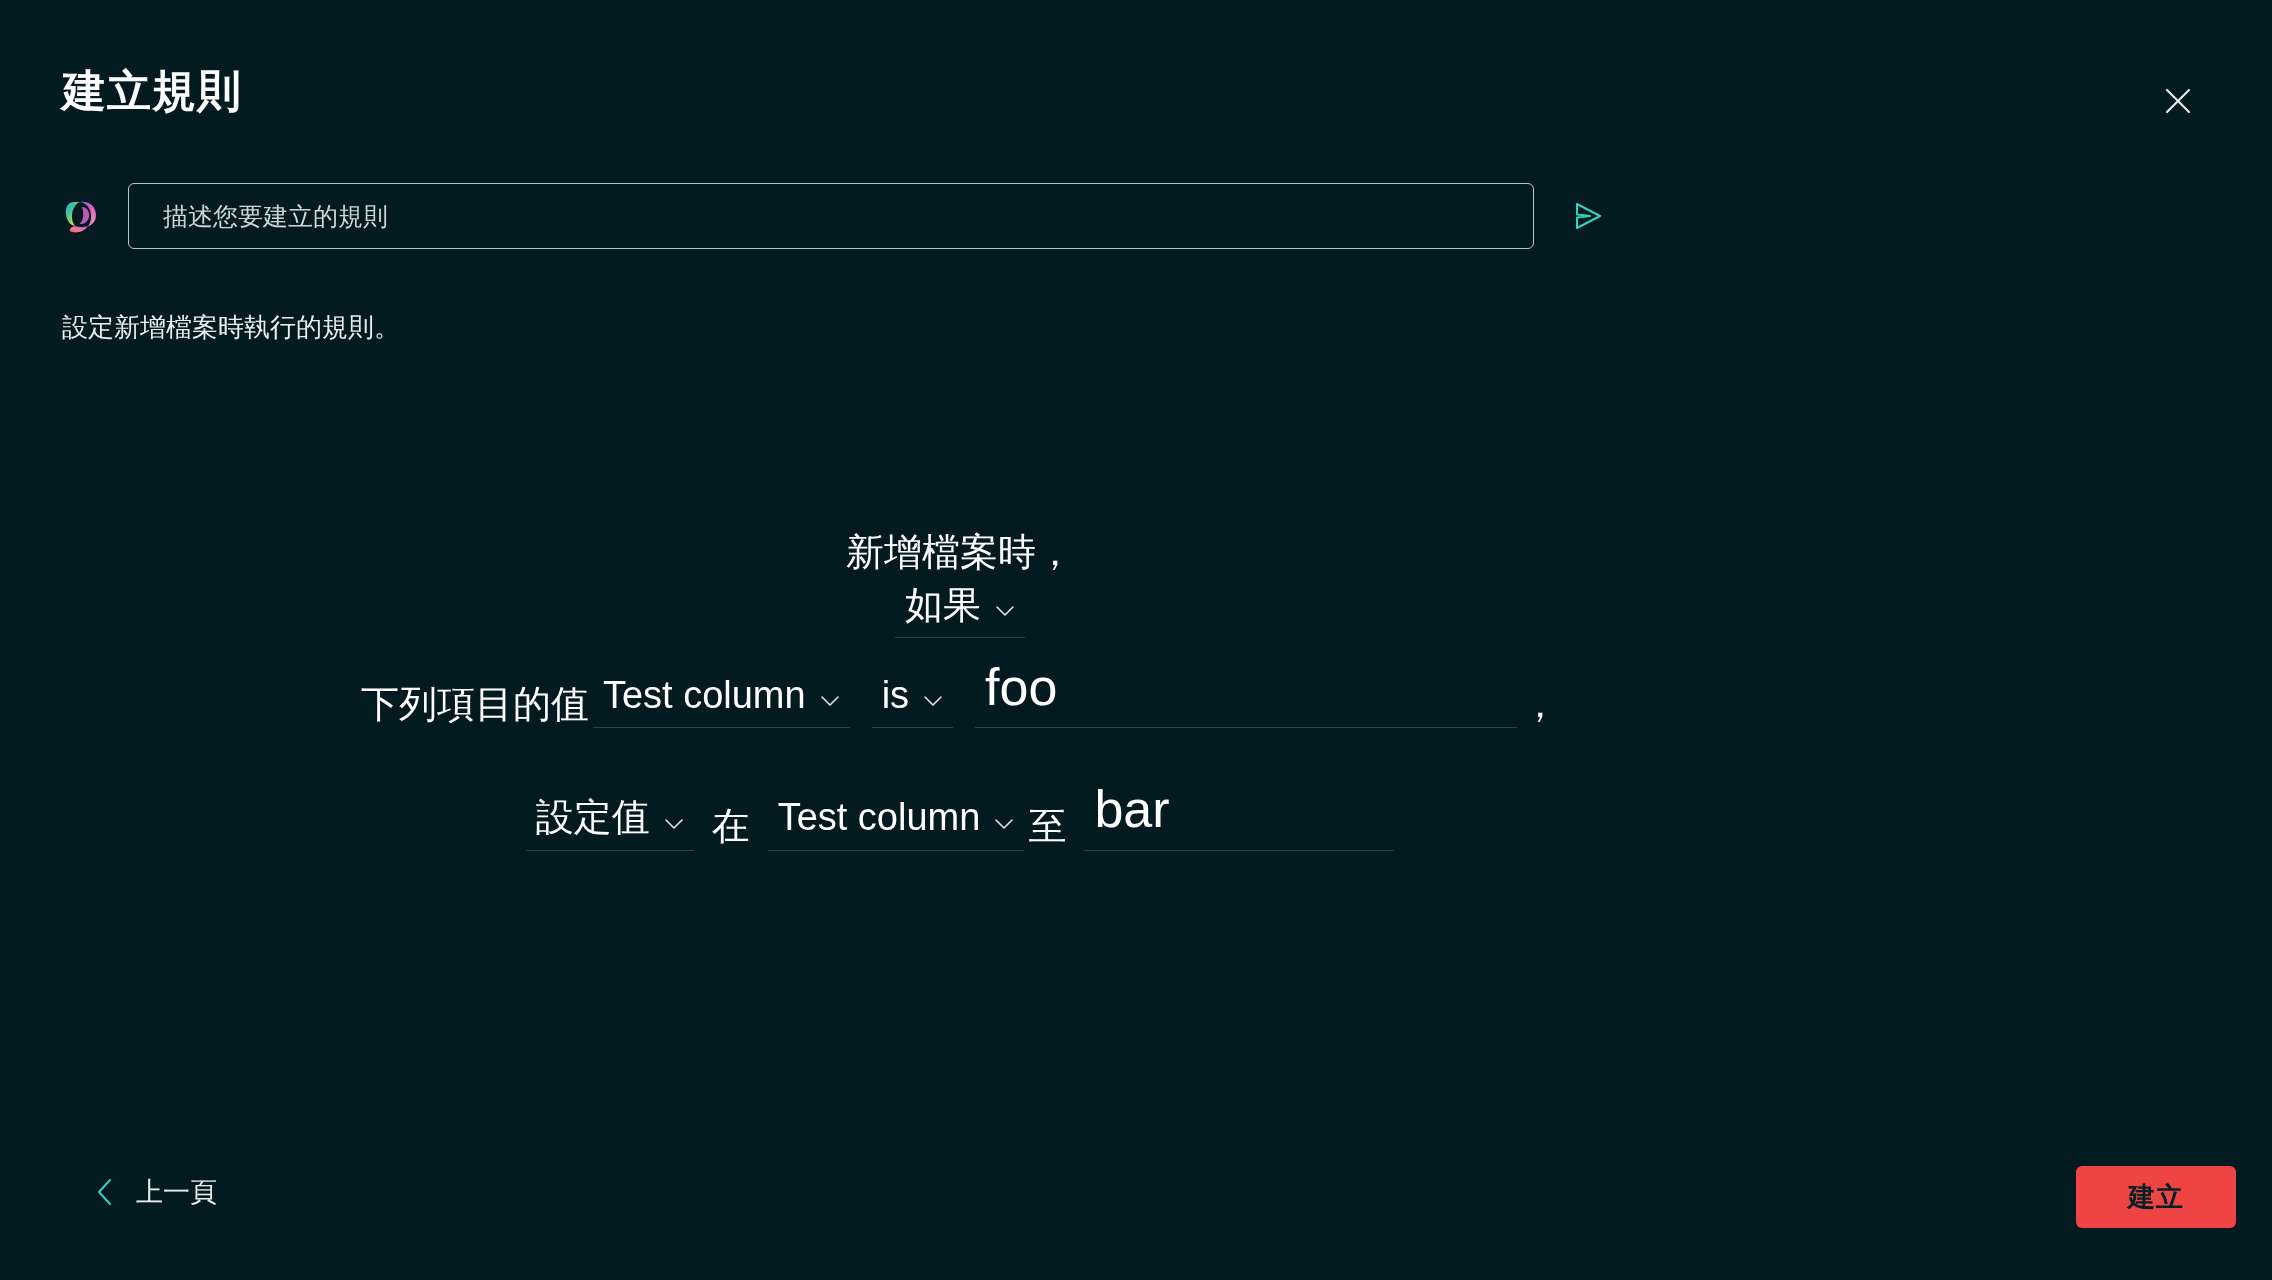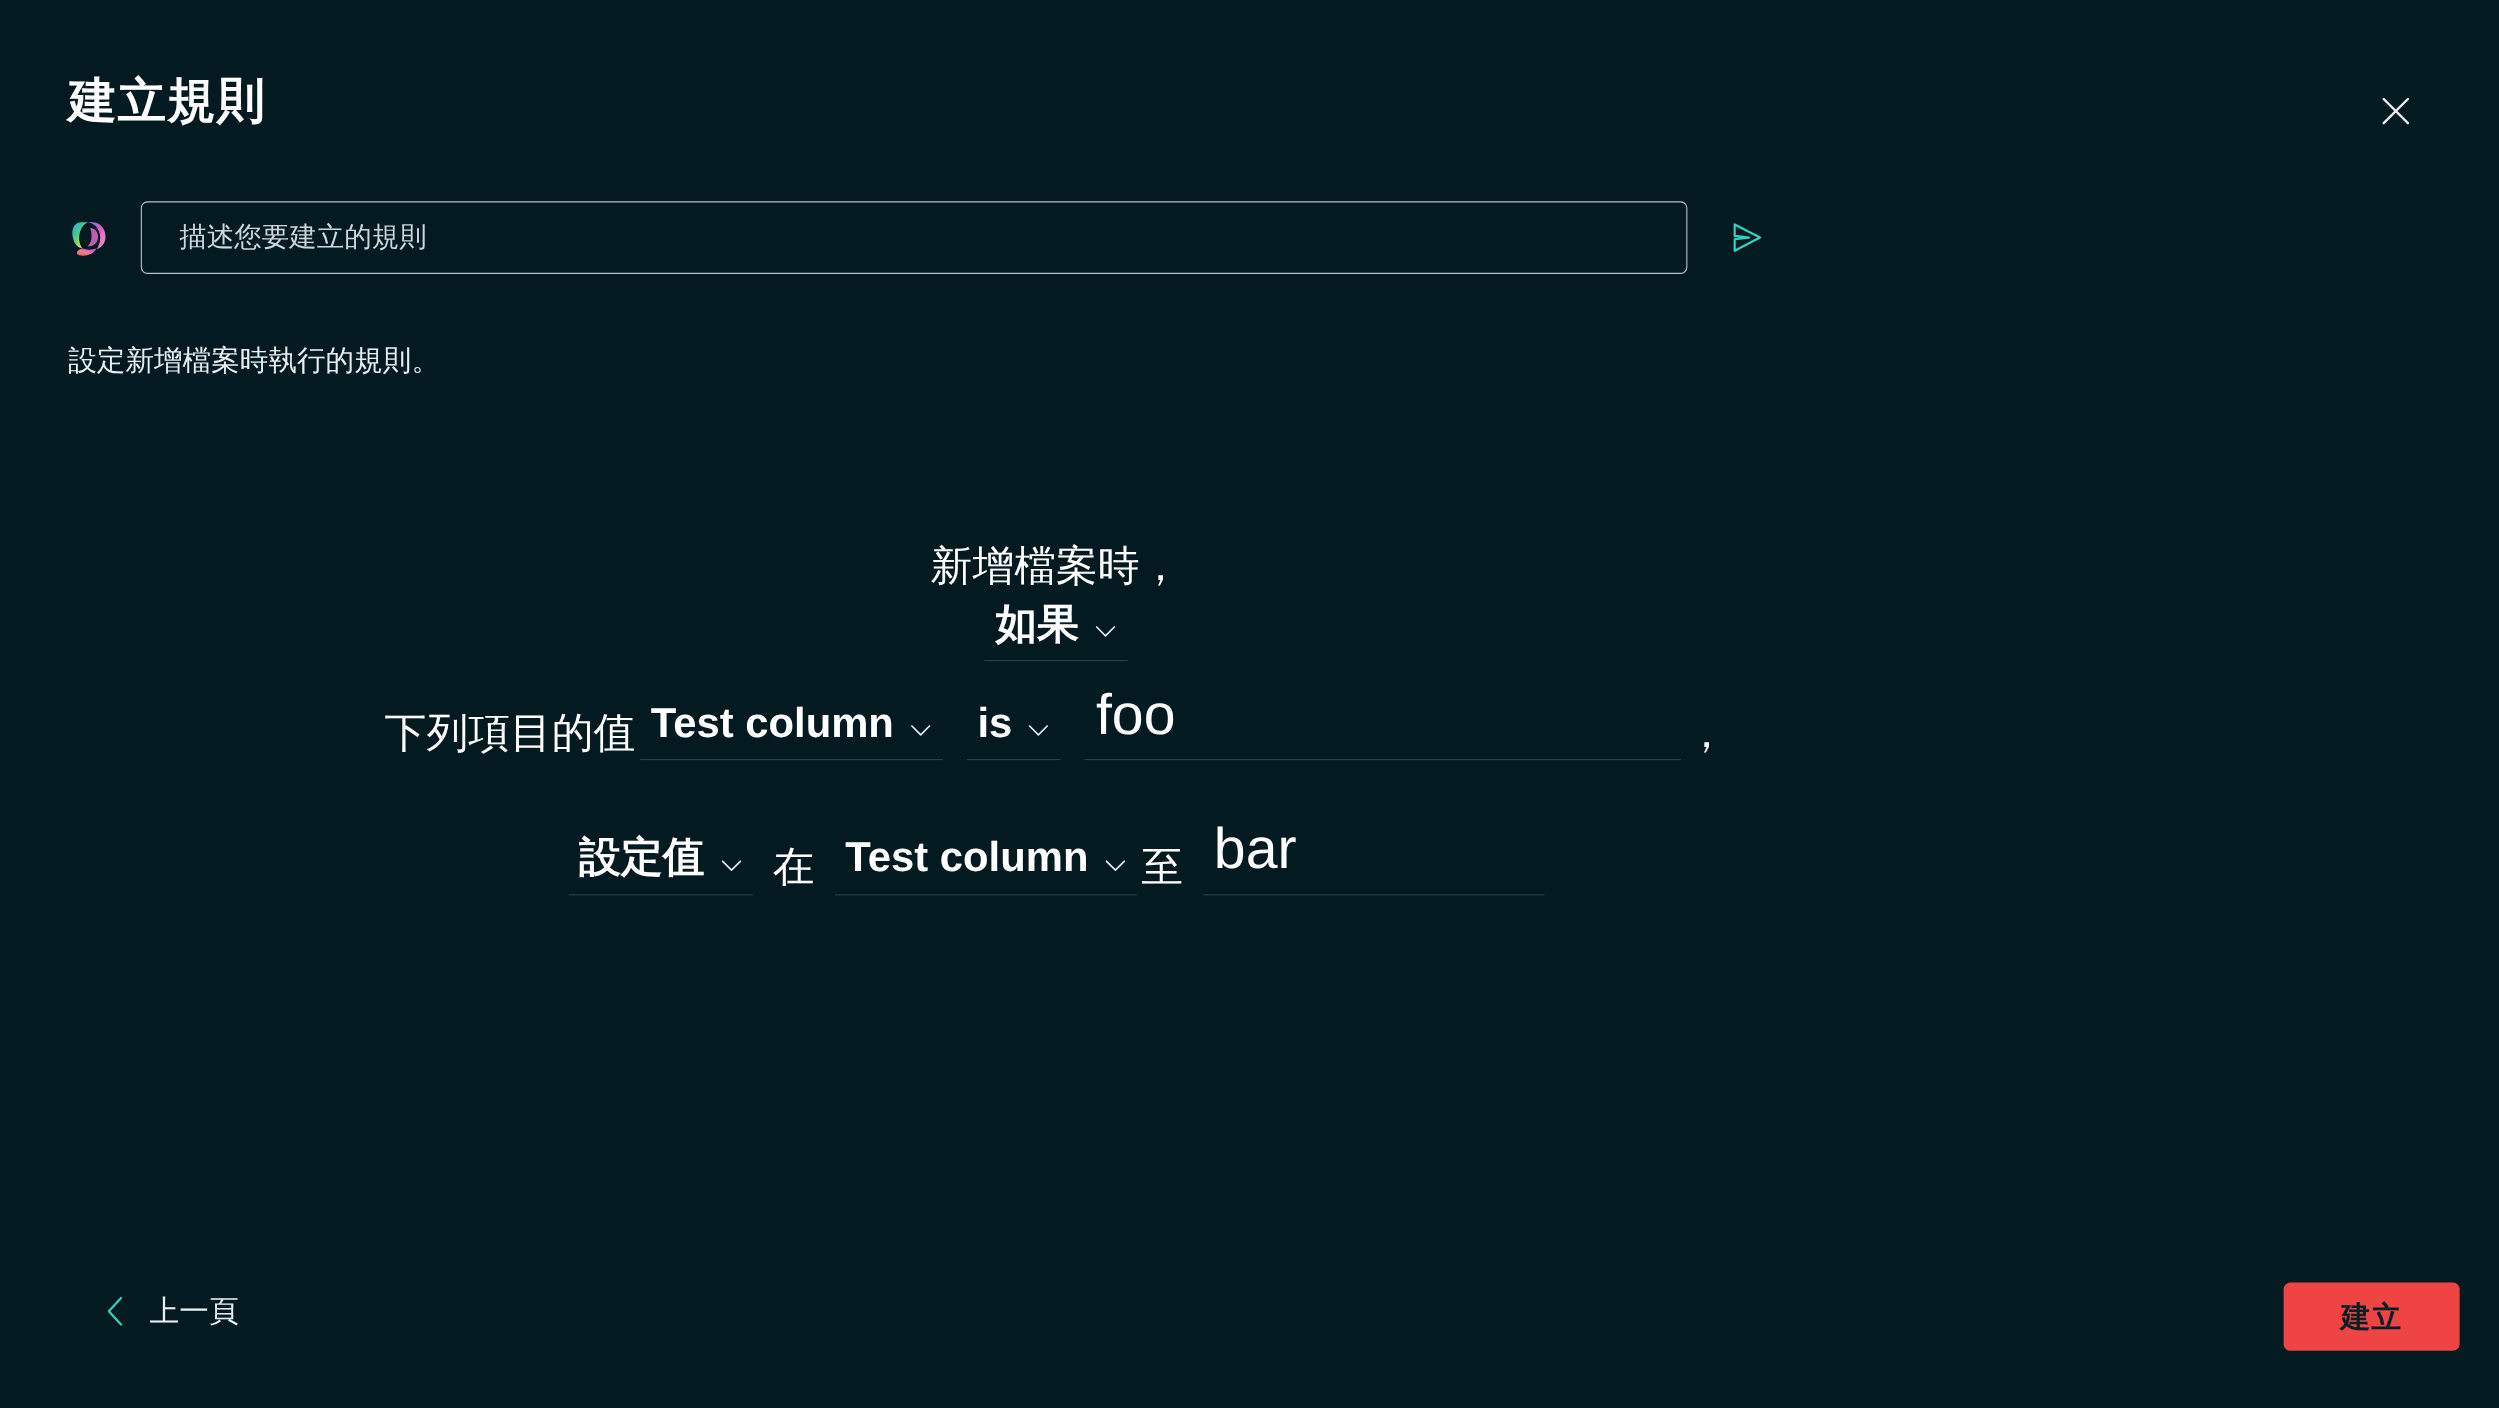--- a/index.html
+++ b/index.html
@@ -107,21 +107,21 @@
     top: 310px;
     font-size: 26px;
     color: #e9eff0;
     white-space: nowrap;
   }
 
   
   .rule-builder {
     position: absolute;
     left: 0;
-    top: 492px;
+    top: 529px;
     width: 1920px;
   }
 
   .rule-line {
     display: flex;
     align-items: flex-end;
     justify-content: center;
     white-space: nowrap;
   }
 
@@ -151,21 +151,21 @@
     color: #ffffff;
     font-family: inherit;
   }
 
   .token .token-label {
     font-size: 38px;
     color: #ffffff;
     line-height: 1.2;
   }
 
-  .token.bold .token-label { font-weight: bold; }
+  .token.bold .token-label { font-weight: normal; }
 
   .chev {
     margin-left: 14px;
     margin-bottom: 11px;
     flex: 0 0 auto;
   }
   .chev svg { display: block; }
 
   
   .value-field {

